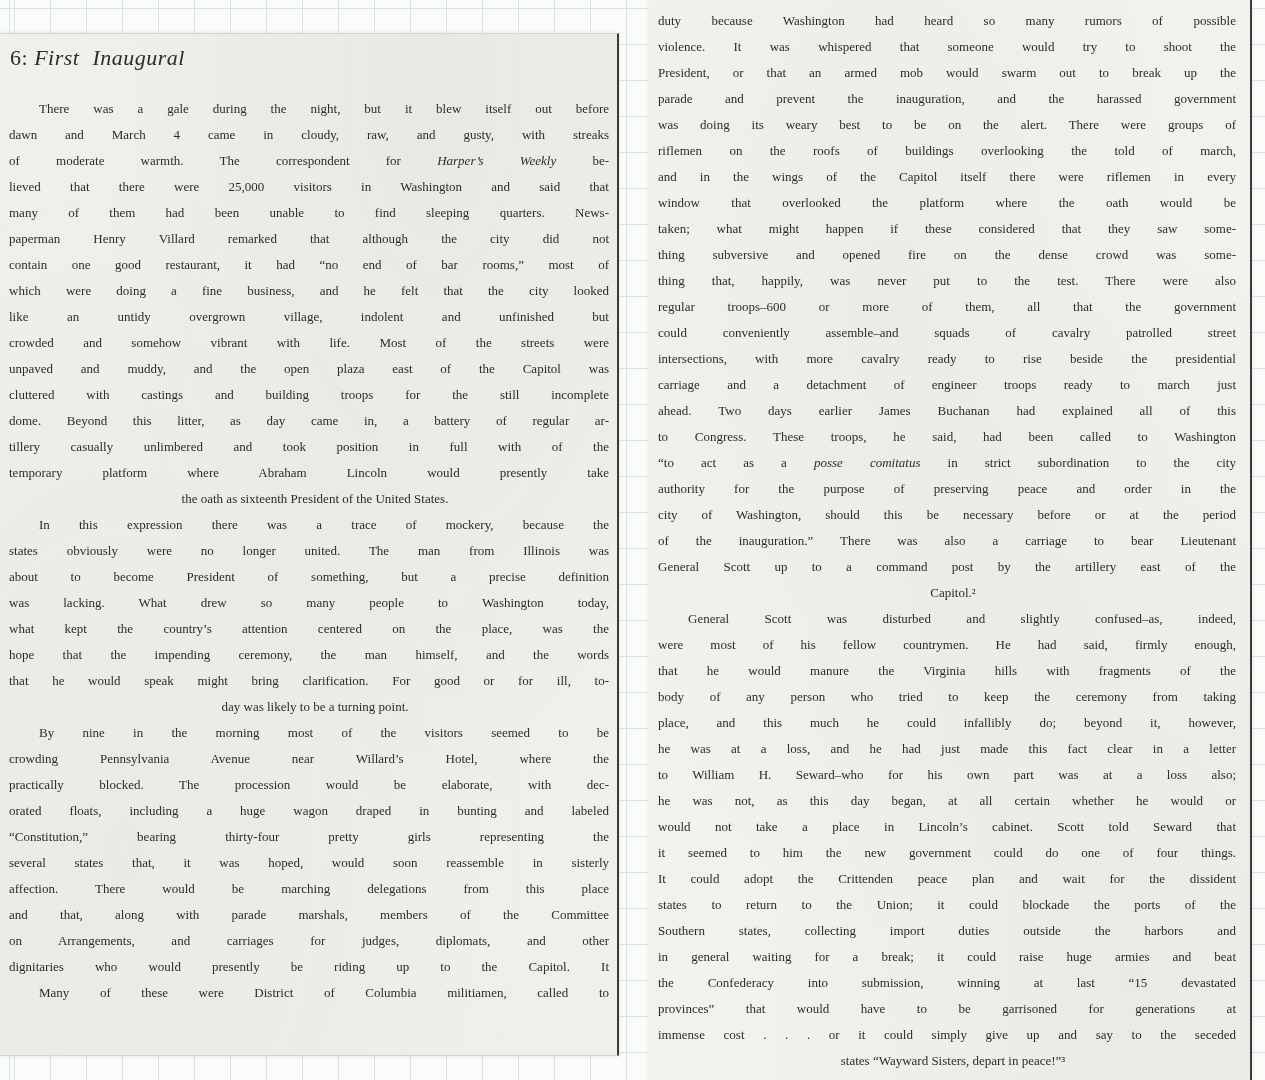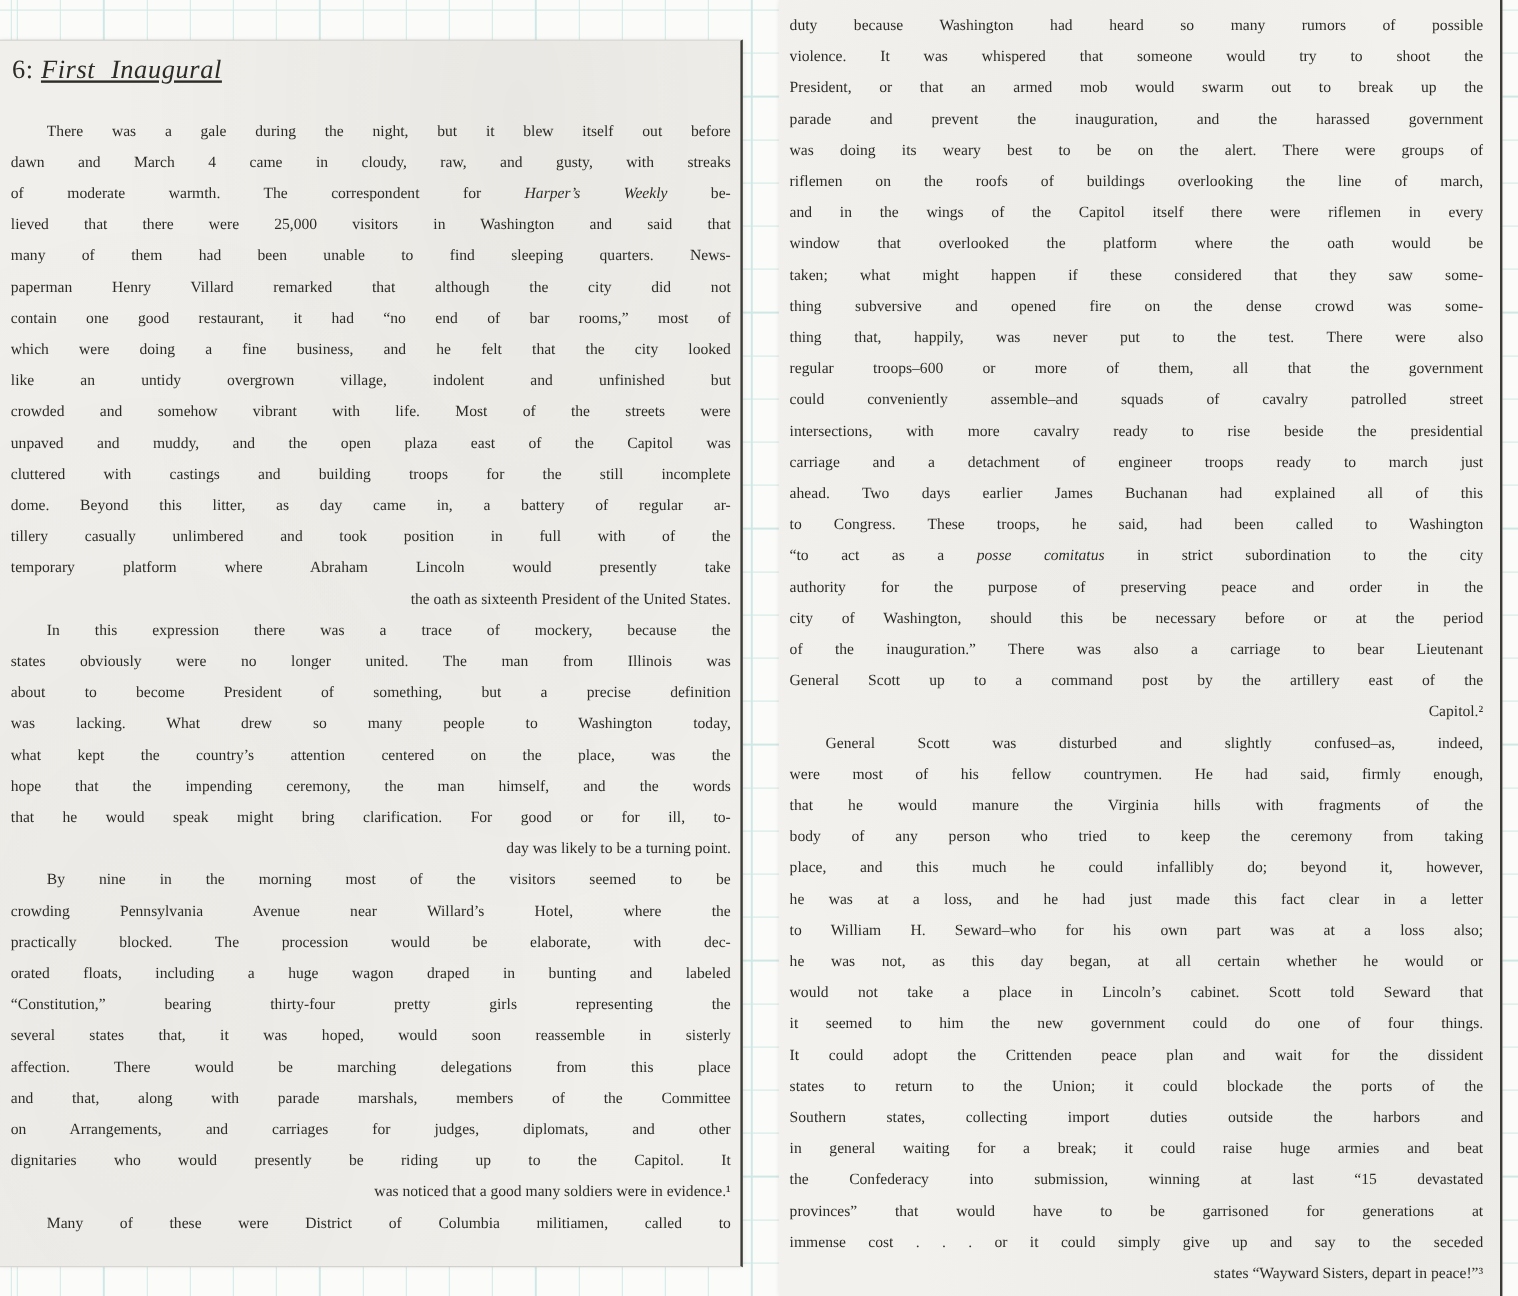--- a/index.html
+++ b/index.html
@@ -43,32 +43,32 @@
     background-image:
       radial-gradient(ellipse at 40% 30%, rgba(90,90,80,.04), transparent 60%),
       radial-gradient(ellipse at 80% 90%, rgba(90,90,80,.05), transparent 55%);
   }
   .heading{
     position:absolute;top:11px;left:10px;
     font-size:22px;font-weight:normal;
     letter-spacing:.5px;word-spacing:7px;
     color:var(--ink);
   }
-  .heading .it{font-style:italic;margin-left:6px;text-decoration:underline;}
+  .heading .it{font-style:italic;margin-left:6px;}
   .textblock{position:absolute;font-size:13px;}
   .strip.left .textblock{top:62px;left:9px;right:8px;}
   .strip.right .textblock{top:8px;left:9px;right:14px;}
   .line{
     text-align:justify;
     height:var(--lh);line-height:var(--lh);
     overflow:hidden;
     white-space:normal;
   }
   .line::after{content:"";display:inline-block;width:100%;height:0;}
-  .line.endline{text-align:right;margin-left:12px;}
+  .line.endline{text-align:center;margin-left:12px;}
   .line.endline::after{content:none;}
   .line.indent{text-indent:30px;}
   .line i{font-style:italic;}
 </style>
 </head>
 <body>
 
 <div class="page">
   <div class="grid-bg"></div>
 
@@ -102,33 +102,32 @@
         <div class="line indent">By nine in the morning most of the visitors seemed to be</div>
         <div class="line">crowding Pennsylvania Avenue near Willard’s Hotel, where the</div>
         <div class="line">practically blocked. The procession would be elaborate, with dec-</div>
         <div class="line">orated floats, including a huge wagon draped in bunting and labeled</div>
         <div class="line">“Constitution,” bearing thirty-four pretty girls representing the</div>
         <div class="line">several states that, it was hoped, would soon reassemble in sisterly</div>
         <div class="line">affection. There would be marching delegations from this place</div>
         <div class="line">and that, along with parade marshals, members of the Committee</div>
         <div class="line">on Arrangements, and carriages for judges, diplomats, and other</div>
         <div class="line">dignitaries who would presently be riding up to the Capitol. It</div>
-        <div class="line endline">was noticed that a good many soldiers were in evidence.¹</div>
         <div class="line indent">Many of these were District of Columbia militiamen, called to</div>
       </div>
   </div>
 
   <div class="strip right">
     <div class="textblock">
         <div class="line">duty because Washington had heard so many rumors of possible</div>
         <div class="line">violence. It was whispered that someone would try to shoot the</div>
         <div class="line">President, or that an armed mob would swarm out to break up the</div>
         <div class="line">parade and prevent the inauguration, and the harassed government</div>
         <div class="line">was doing its weary best to be on the alert. There were groups of</div>
-        <div class="line">riflemen on the roofs of buildings overlooking the line of march,</div>
+        <div class="line">riflemen on the roofs of buildings overlooking the told of march,</div>
         <div class="line">and in the wings of the Capitol itself there were riflemen in every</div>
         <div class="line">window that overlooked the platform where the oath would be</div>
         <div class="line">taken; what might happen if these considered that they saw some-</div>
         <div class="line">thing subversive and opened fire on the dense crowd was some-</div>
         <div class="line">thing that, happily, was never put to the test. There were also</div>
         <div class="line">regular troops–600 or more of them, all that the government</div>
         <div class="line">could conveniently assemble–and squads of cavalry patrolled street</div>
         <div class="line">intersections, with more cavalry ready to rise beside the presidential</div>
         <div class="line">carriage and a detachment of engineer troops ready to march just</div>
         <div class="line">ahead. Two days earlier James Buchanan had explained all of this</div>

